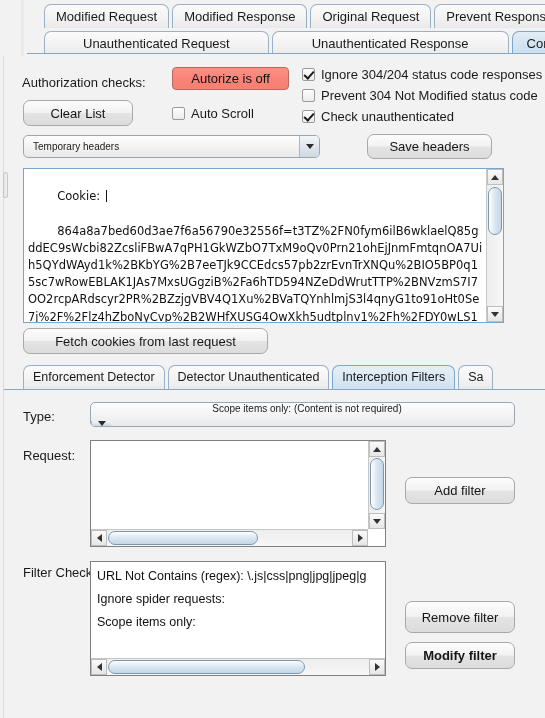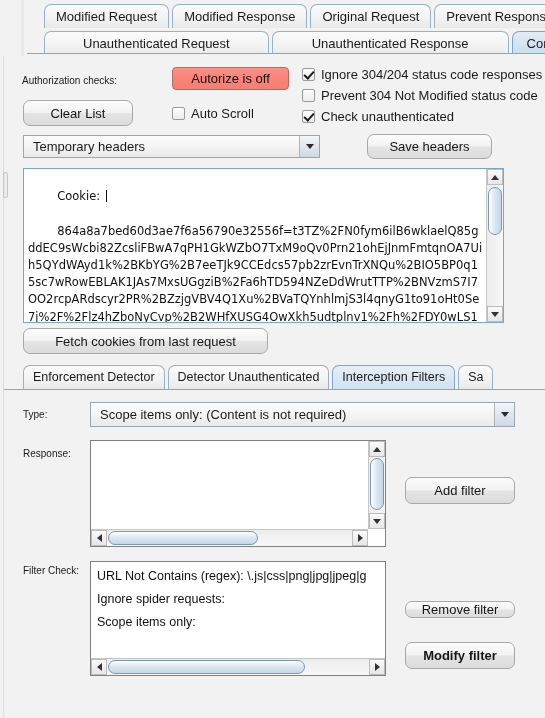--- a/index.html
+++ b/index.html
@@ -67,21 +67,21 @@
   
   .panel {
     position: absolute;
     left: 3px; right: 0; top: 56px; bottom: 0;
     background: #f2f2f2;
     border-left: 1px solid #dcdcdc;
   }
 
   .lbl {
     position: absolute;
-    font-size: 10px;
+    font-size: 13px;
     color: #1a1a1a;
     white-space: nowrap;
   }
 
   
   .btn {
     position: absolute;
     font-size: 13px;
     color: #161616;
     background: linear-gradient(to bottom, #fcfcfc 0%, #f2f2f2 48%, #e4e4e4 52%, #dcdcdc 100%);
@@ -130,25 +130,25 @@
     border: solid #1b1b1b;
     border-width: 0 2px 2px 0;
     transform: rotate(42deg);
   }
 
   
   .combo {
     position: absolute;
     box-sizing: border-box;
     border: 1px solid #9aa7b3;
-    border-radius: 0;
+    border-radius: 5px;
     background: linear-gradient(to bottom, #fdfdfd 0%, #f4f4f4 50%, #e9e9e9 100%);
     display: flex;
     align-items: center;
-    font-size: 13px;
+    font-size: 10px;
     color: #1a1a1a;
     cursor: default;
     overflow: hidden;
   }
   .combo .cval { padding-left: 9px; flex: 1; white-space: nowrap; overflow: hidden; }
   .combo .carrow {
     width: 19px; align-self: stretch;
     border-left: 1px solid #b3b3b3;
     background: linear-gradient(to bottom, #f3f6f9 0%, #dfe6ee 50%, #cfd9e3 100%);
     display: flex; align-items: center; justify-content: center;
@@ -397,28 +397,28 @@
     <div class="subtabstrip" style="top:305px;">
       <div class="subtab">Enforcement Detector</div>
       <div class="subtab">Detector Unauthenticated</div>
       <div class="subtab selected">Interception Filters</div>
       <div class="subtab">Sa</div>
     </div>
     <div class="subtab-underline" style="left:0; right:0; top:333px;"></div>
 
     <div class="lbl" style="left:19px; top:353px;">Type:</div>
 
-    <div class="combo" style="left:86px; top:346px; width:425px; height:25px;">
+    <div class="combo" style="left:86px; top:346px; width:425px; height:25px;flex-direction:column;">
       <span class="cval">Scope items only: (Content is not required)</span>
       <span class="carrow">
           <i></i>
         </span>
     </div>
 
-    <div class="lbl" style="left:19px; top:392px;">Response:</div>
+    <div class="lbl" style="left:19px; top:392px;">Request:</div>
 
     <div class="listbox" style="left:86px; top:384px; width:296px; height:107px;">
       <div class="rows"></div>
       <div class="vsb" style="bottom:17px;">
         <div class="sbbtn up">
             <i></i>
           </div>
         <div class="thumb" style="top:17px; height:50px;"></div>
         <div class="sbbtn down">
             <i></i>
@@ -449,19 +449,19 @@
         <div class="sbbtn left">
             <i></i>
           </div>
         <div class="thumb" style="left:17px; width:195px;"></div>
         <div class="sbbtn right">
             <i></i>
           </div>
       </div>
     </div>
 
-    <div class="btn" style="left:401px; top:545px; width:110px; height:17px;">Remove filter</div>
+    <div class="btn" style="left:401px; top:545px; width:110px; height:32px;">Remove filter</div>
     <div class="btn" style="left:401px; top:586px; width:110px; height:27px;font-weight:bold;">Modify filter</div>
 
     <div class="splitter" style="top:116px;"></div>
 
   </div>
 </div>
 
 </body></html>

